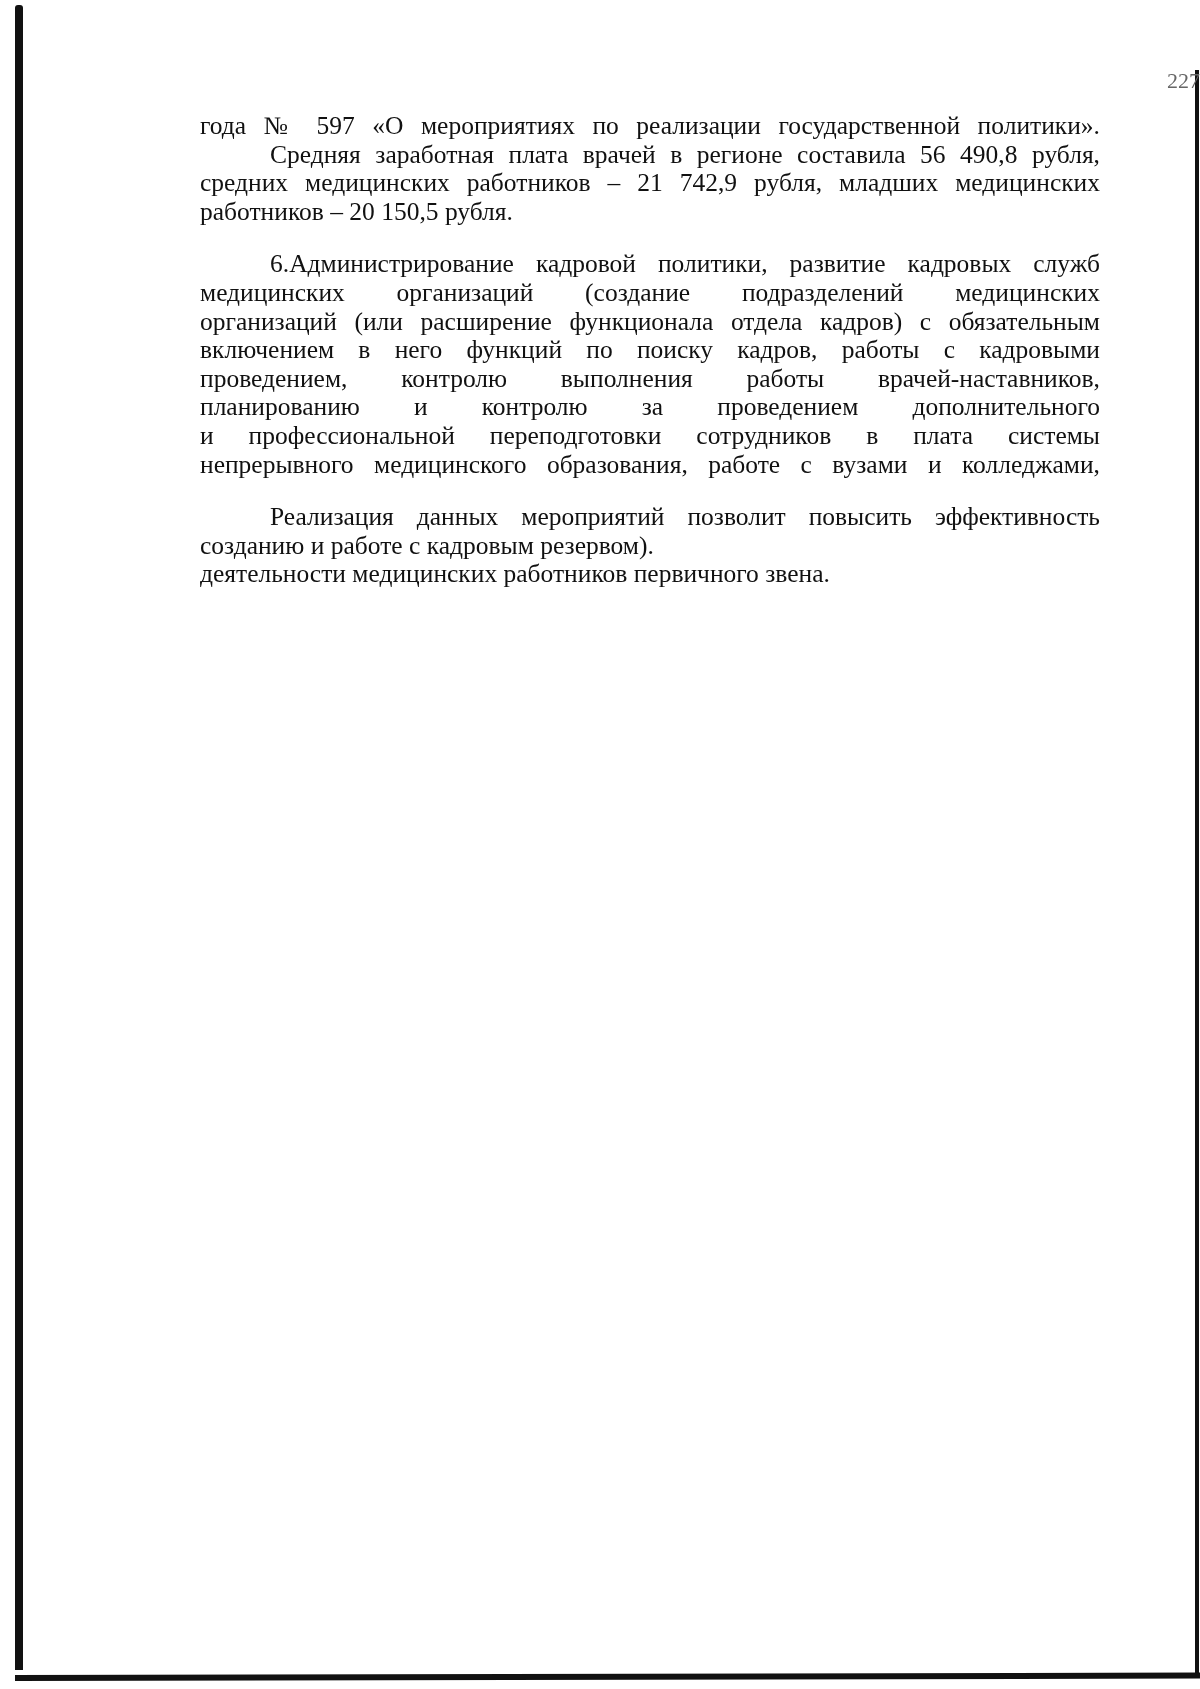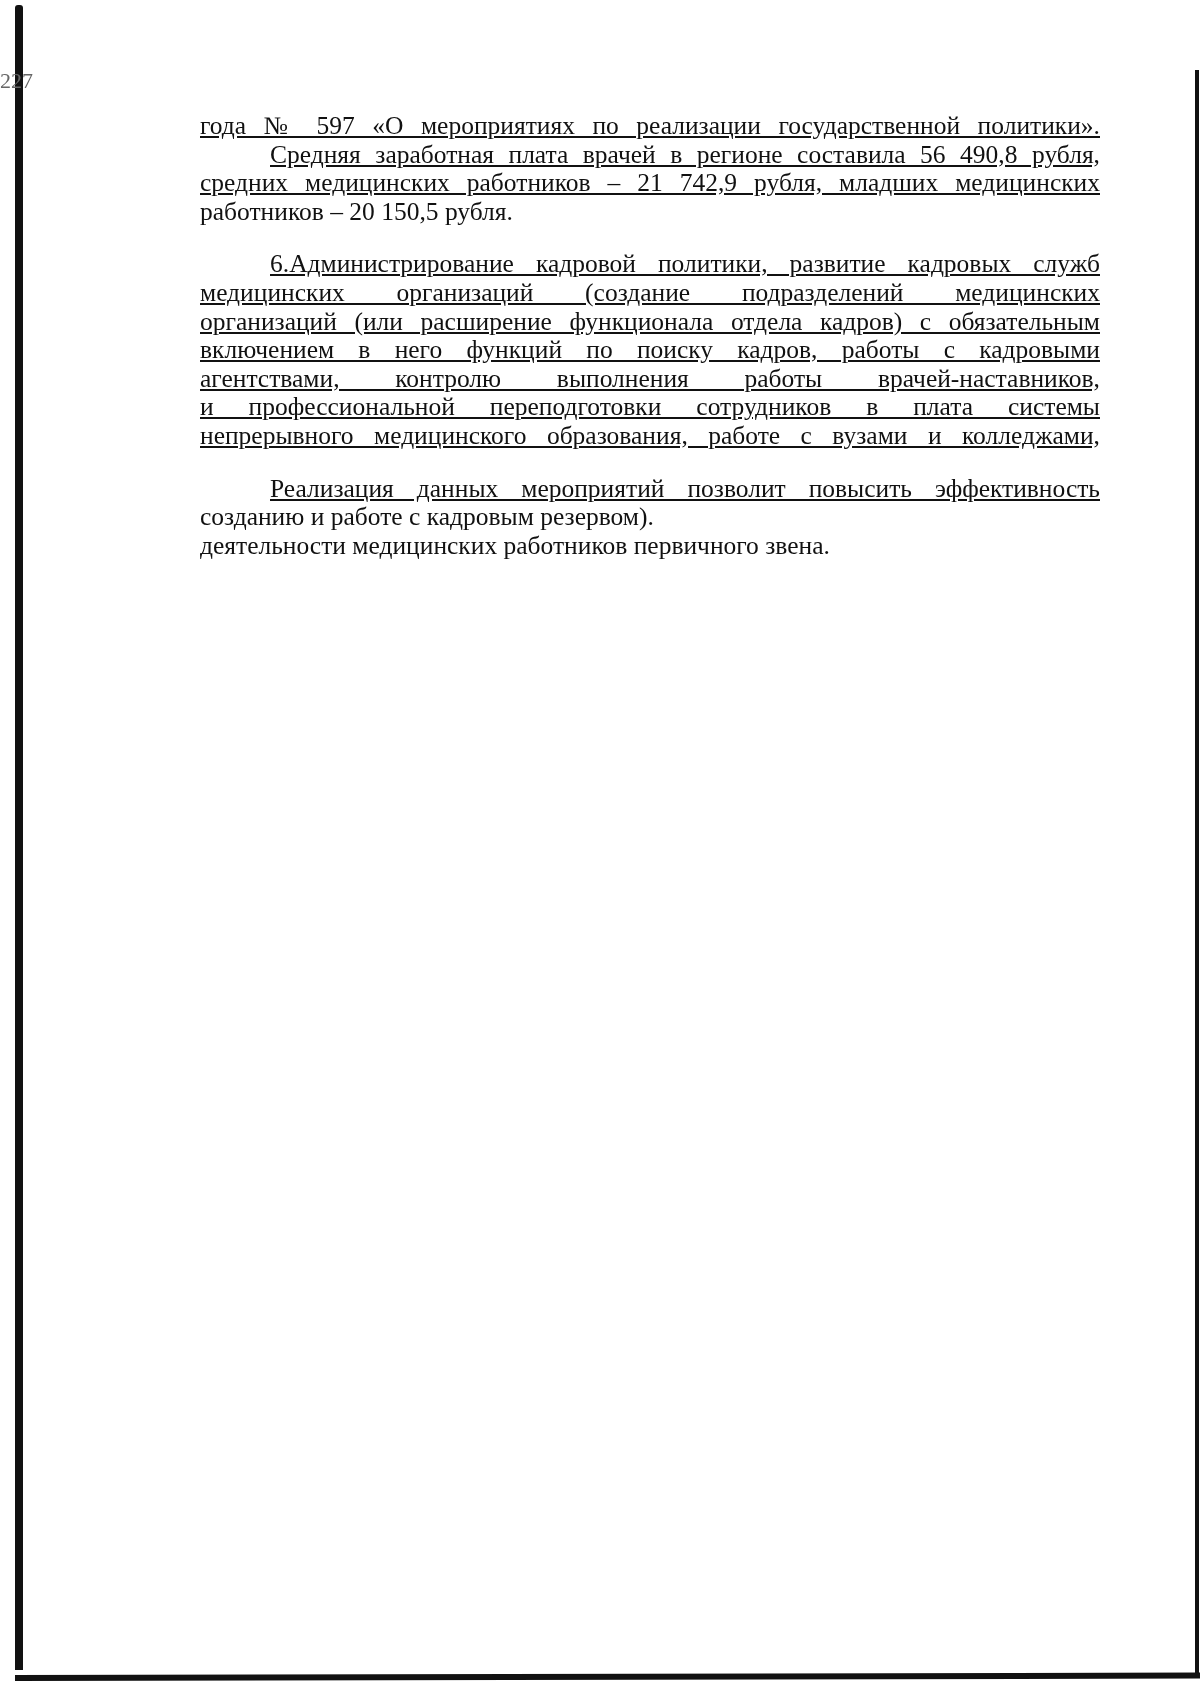--- a/index.html
+++ b/index.html
@@ -12,30 +12,30 @@
     background: #111; border-radius: 3px 3px 0 0;
   }
   .right-edge {
     position: absolute; left: 1195px; top: 70px; width: 4px; height: 1605px; background: #111;
   }
   .bottom-edge {
     position: absolute; left: 15px; top: 1675px; width: 1185px; height: 6px; background: #111;
     transform: rotate(-0.12deg); transform-origin: left center;
   }
   .page-number {
-    position: absolute; left: 0; width: 1200px; top: 68px; text-align: left;
+    position: absolute; left: 0; width: 1200px; top: 68px; text-align: right;
     font-family: "Liberation Serif", serif; font-size: 22px; color: #666;
   }
   .body-text {
     position: absolute; left: 200px; top: 112px; width: 900px;
     font-family: "Liberation Serif", serif; font-size: 25.5px; color: #111;
     line-height: 28.6px;
   }
   .line { display: block; white-space: nowrap; height: 28.6px; }
-  .justify { text-align: justify; text-align-last: justify; white-space: normal; text-decoration: underline; }
+  .justify { text-align: justify; text-align-last: justify; white-space: normal; }
   .indent { padding-left: 70px; }
   .para-gap { margin-top: 24px; }
 </style>
 </head>
 <body>
 
 <div class="page">
   <div class="left-edge"></div>
   <div class="right-edge"></div>
   <div class="bottom-edge"></div>
@@ -44,20 +44,21 @@
 
   <div class="body-text">
     <span class="line justify">года № 597 «О мероприятиях по реализации государственной политики».</span>
     <span class="line justify indent">Средняя заработная плата врачей в регионе составила 56 490,8 рубля,</span>
     <span class="line justify">средних медицинских работников – 21 742,9 рубля, младших медицинских</span>
     <span class="line">работников – 20 150,5 рубля.</span>
     <span class="line justify indent para-gap">6.Администрирование кадровой политики, развитие кадровых служб</span>
     <span class="line justify">медицинских организаций (создание подразделений медицинских</span>
     <span class="line justify">организаций (или расширение функционала отдела кадров) с обязательным</span>
     <span class="line justify">включением в него функций по поиску кадров, работы с кадровыми</span>
-    <span class="line justify">агентствами, контролю выполнения работы врачей-наставников,</span>
+    <span class="line justify">проведением, контролю выполнения работы врачей-наставников,</span>
+    <span class="line justify">планированию и контролю за проведением дополнительного</span>
     <span class="line justify">и профессиональной переподготовки сотрудников в плата системы</span>
     <span class="line justify">непрерывного медицинского образования, работе с вузами и колледжами,</span>
     <span class="line justify indent para-gap">Реализация данных мероприятий позволит повысить эффективность</span>
     <span class="line">созданию и работе с кадровым резервом).</span>
     <span class="line">деятельности медицинских работников первичного звена.</span>
   </div>
 </div>
 
 </body></html>

